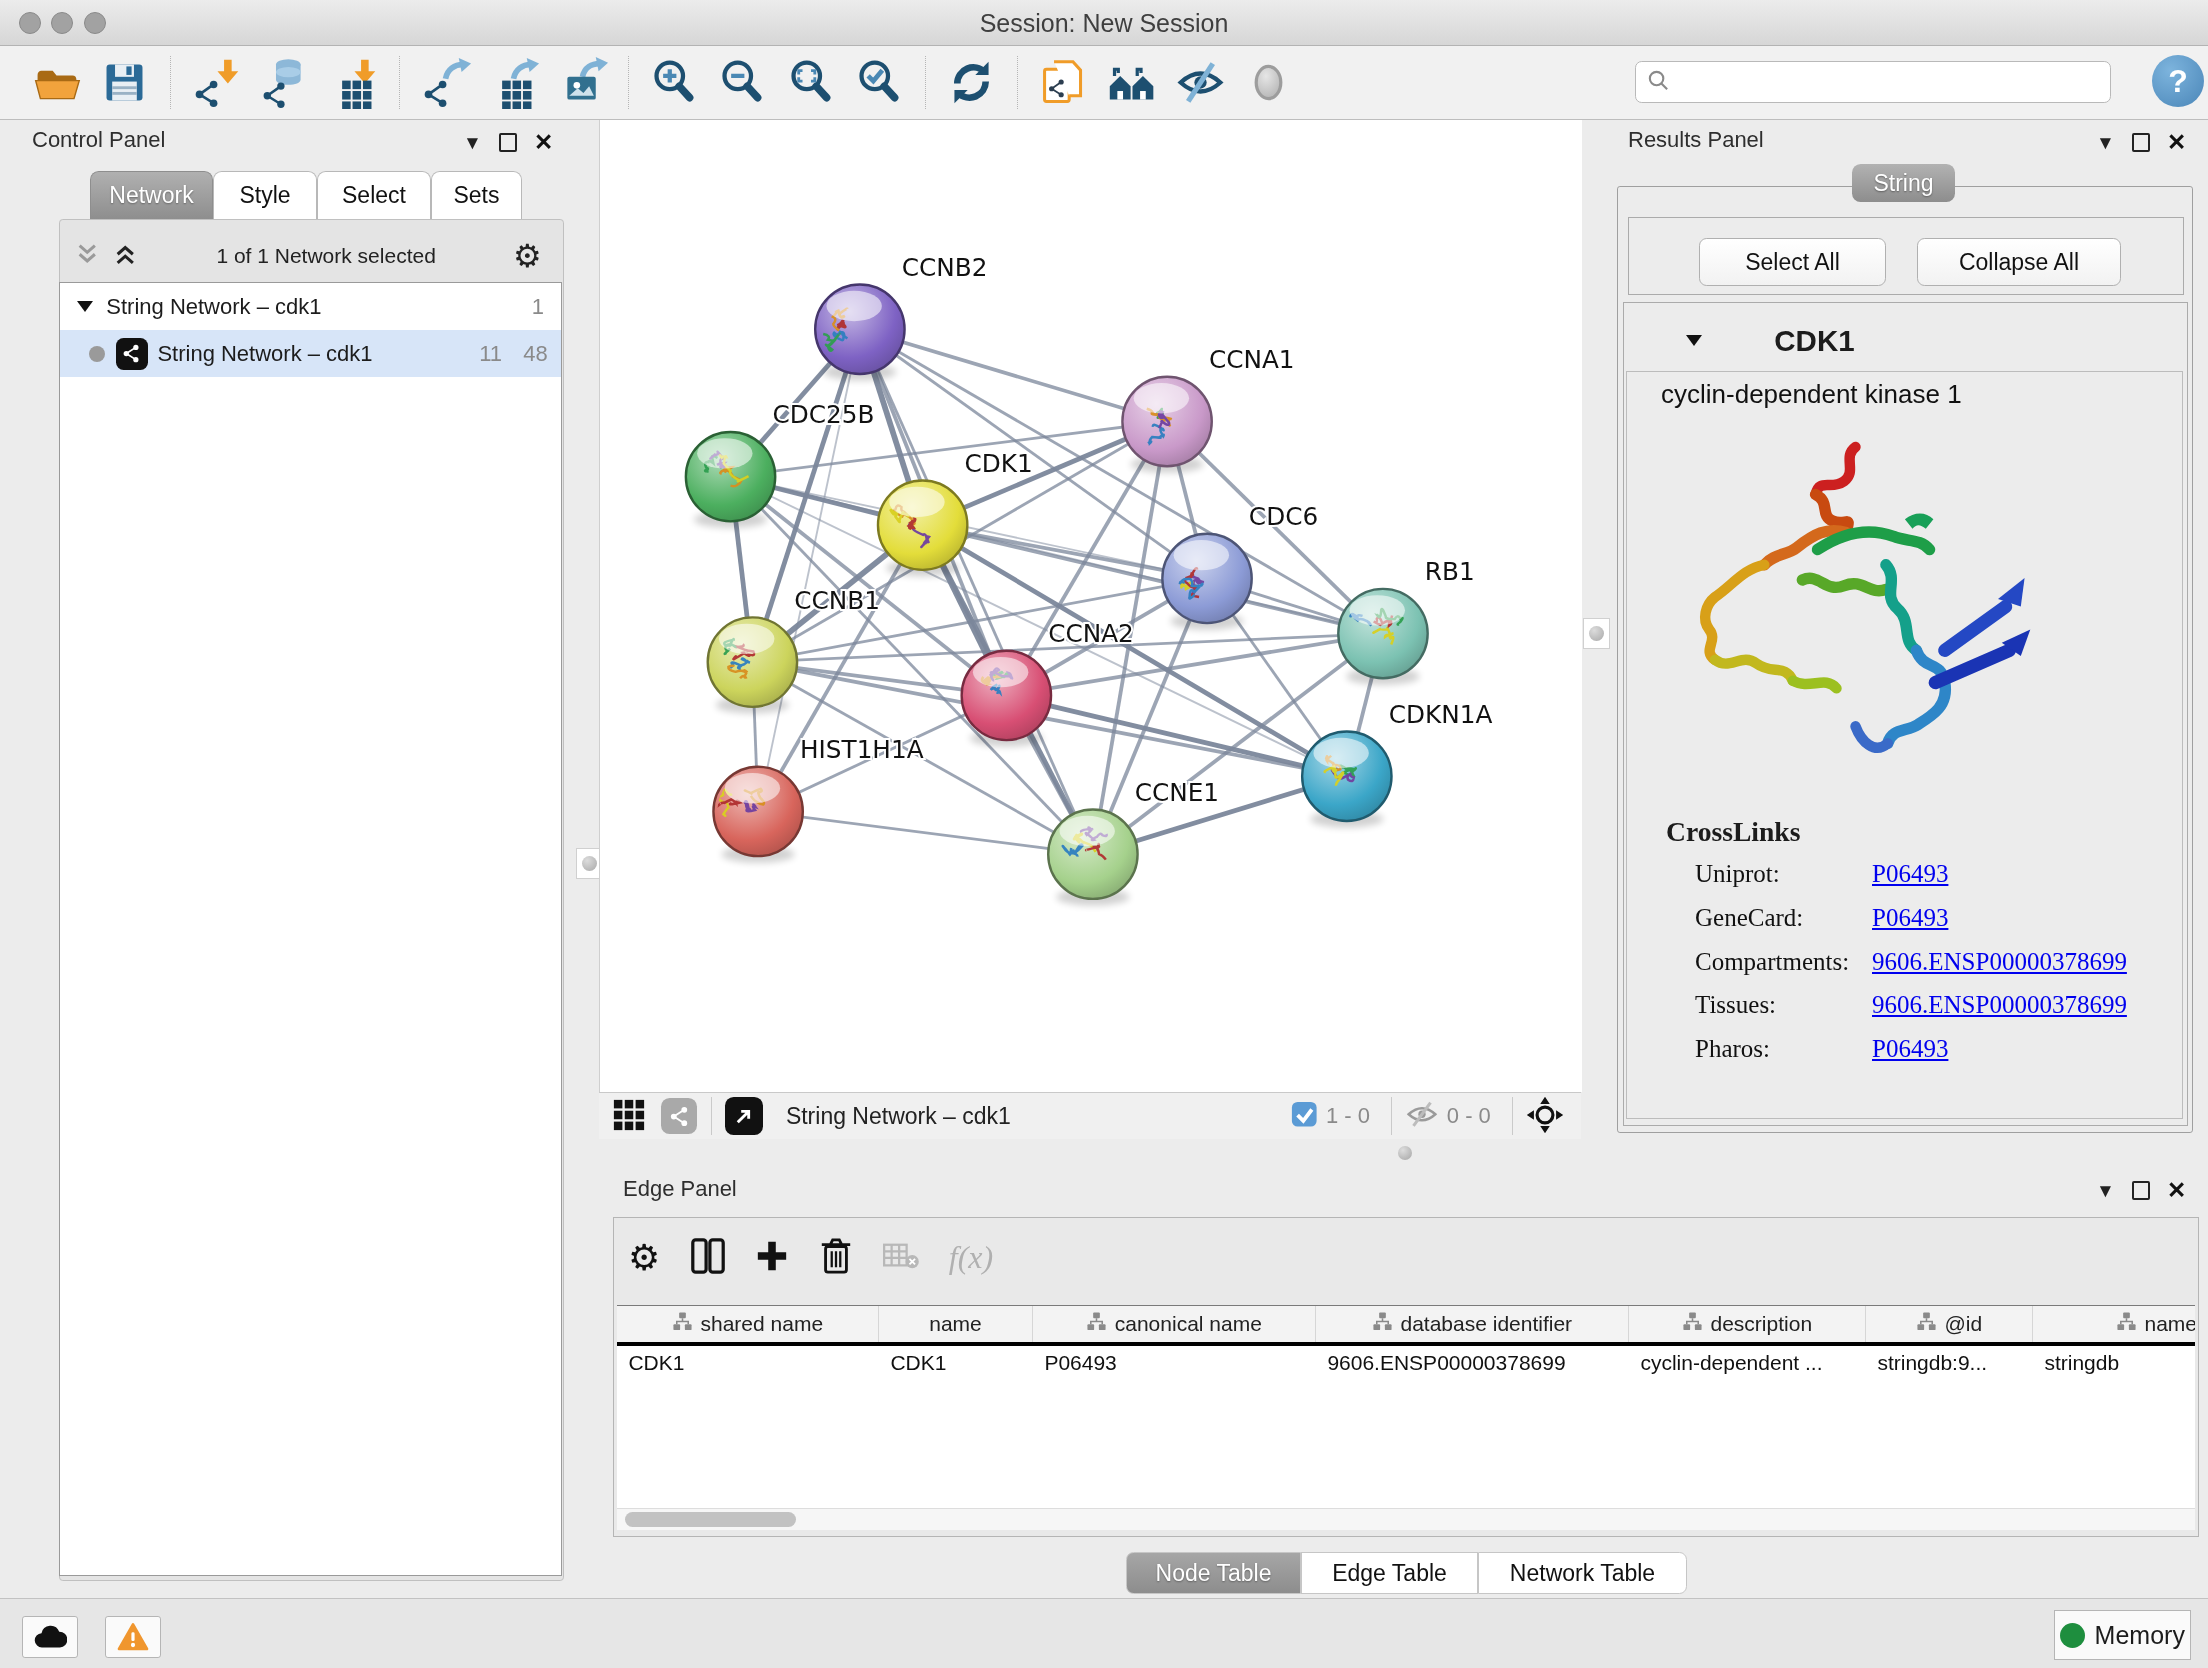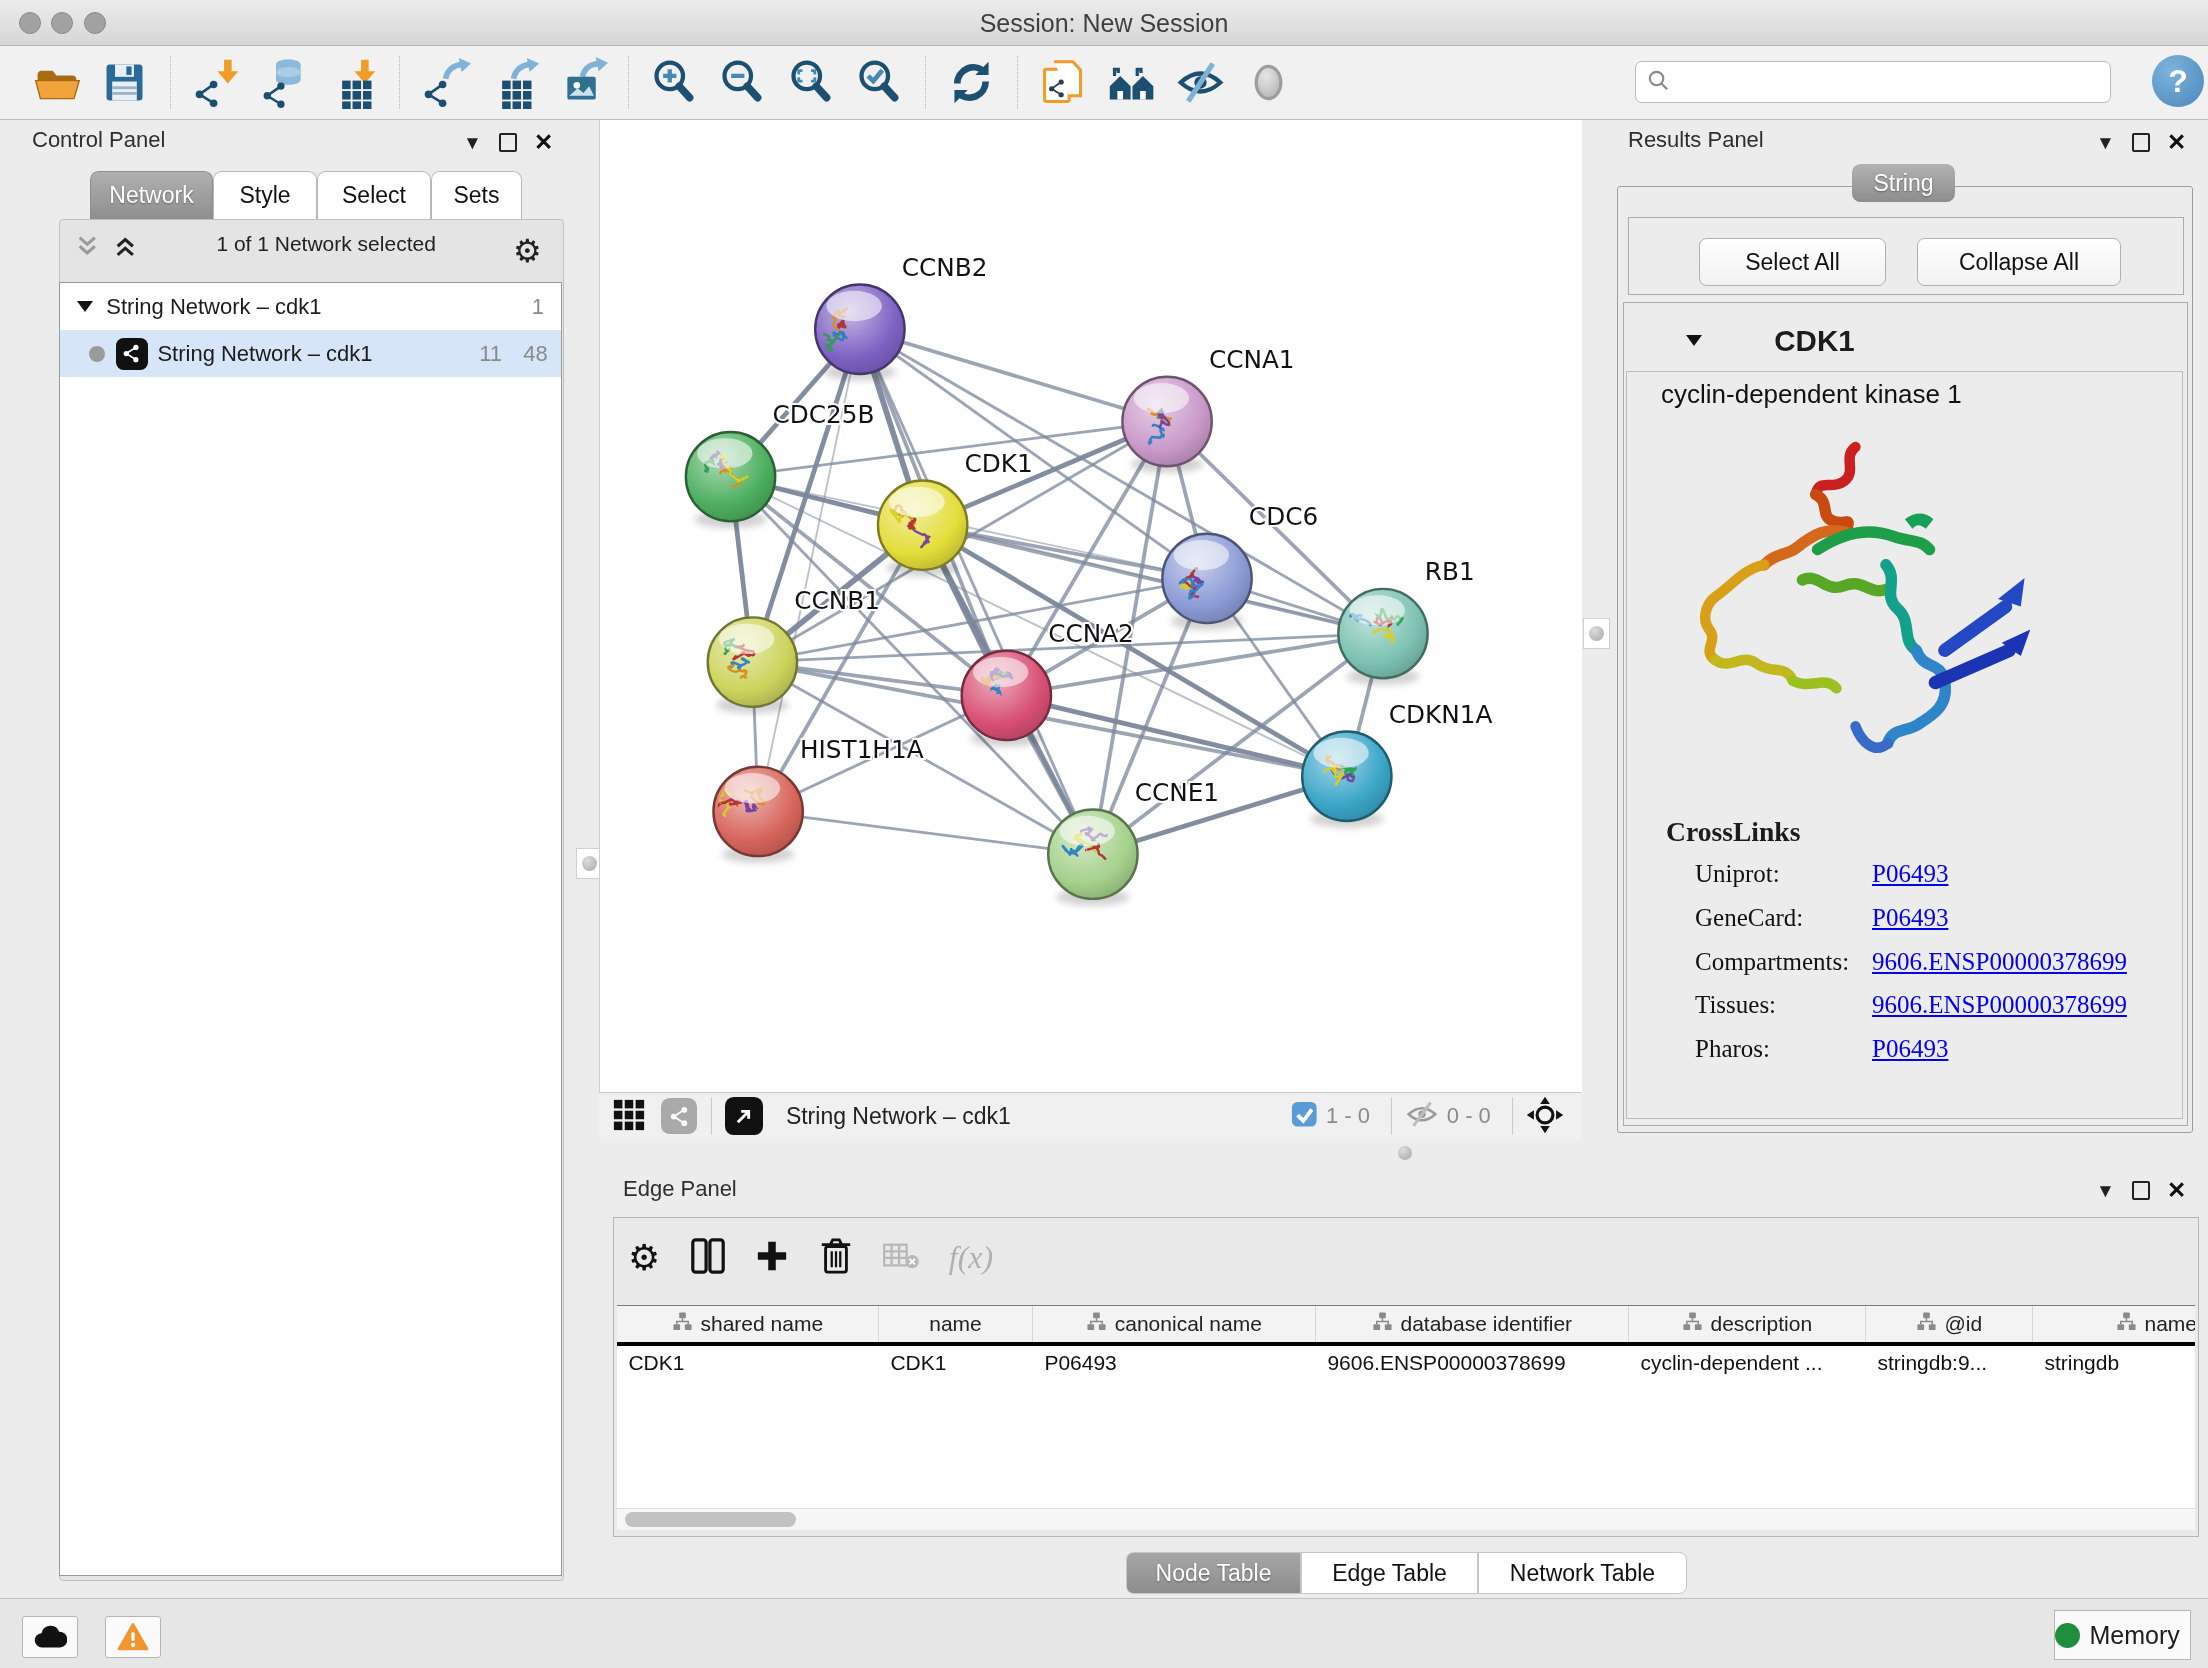--- a/index.html
+++ b/index.html
@@ -37,21 +37,21 @@
       border:1px solid #b8b8b8;background:#fff;border-bottom:none;
       border-radius:8.6px 8.6px 0 0;color:#111;}
   .tab.sel{background:linear-gradient(#b0b0b0,#8e8e8e);color:#fff;
       text-shadow:0 1px 1.9px rgba(0,0,0,.35);border-color:#8e8e8e;}
   
   #cp-title{left:32px;top:127px;}
   #cp-btns{left:463px;top:129px;}
   #cp-tabs{left:90px;top:171px;height:48px;display:flex;}
   #cp-inner{left:59px;top:219px;width:503px;height:1360px;background:#e4e4e4;
       border:1px solid #c0c0c0;border-radius:3.8px;}
-  #cp-toolrow{left:67px;top:232px;width:488px;height:48px;display:flex;align-items:flex-start;}
+  #cp-toolrow{left:67px;top:232px;width:488px;height:48px;display:flex;align-items:center;}
   #cp-status{flex:1;text-align:center;font-size:21px;color:#222;}
   #cp-list{left:59px;top:282px;width:503px;height:1294px;background:#fff;border:1px solid #9a9a9a;box-sizing:border-box;}
   .cp-row{position:relative;width:100%;height:47px;display:flex;align-items:center;font-size:22px;}
   .cp-row .cnt{position:absolute;color:#8a8a8a;}
   #row-net{background:#d7e5f8;}
   .disc{width:0;height:0;border-left:8.6px solid transparent;border-right:8.6px solid transparent;
       border-top:11.4px solid #111;margin:0 13.3px 0 17px;}
   .dot{width:16px;height:16px;border-radius:50%;background:#9a9a9a;margin:0 11.4px 0 11.4px;}
   .str-chip{width:32px;height:32px;border-radius:7.6px;background:#111;display:flex;
       align-items:center;justify-content:center;margin-right:9.5px;}
@@ -110,21 +110,21 @@
   #tp-tabs{left:1126px;top:1552px;height:42px;display:flex;}
   .tp-tab{display:flex;align-items:center;justify-content:center;font-size:23px;
       background:#fff;border:1px solid #c6c6c6;color:#111;}
   .tp-tab.sel{background:linear-gradient(#a6a6a6,#8d8d8d);color:#fff;text-shadow:0 1px 1.9px rgba(0,0,0,.35);}
   
   #statusbar{left:0;top:1598px;width:2208px;height:70px;background:#e6e6e6;border-top:1px solid #c2c2c2;}
   .sb-btn{position:absolute;top:17px;height:40px;background:#fafafa;border:1.9px solid #b5b5b5;
       display:flex;align-items:center;justify-content:center;}
   #memory-btn{left:2054px;top:11.4px;width:135px;height:48px;background:#fafafa;
       border:1.9px solid #b5b5b5;position:absolute;display:flex;align-items:center;
-      gap:9.5px;font-size:25px;}
+      justify-content:center;gap:9.5px;font-size:25px;}
   #mem-dot{width:25px;height:25px;border-radius:50%;}
 </style>
 </head>
 <body>
 
 <div id="app">
 
   <div id="titlebar" class="abs">
     <span class="tl" style="left:19px"></span>
     <span class="tl" style="left:51px"></span>

